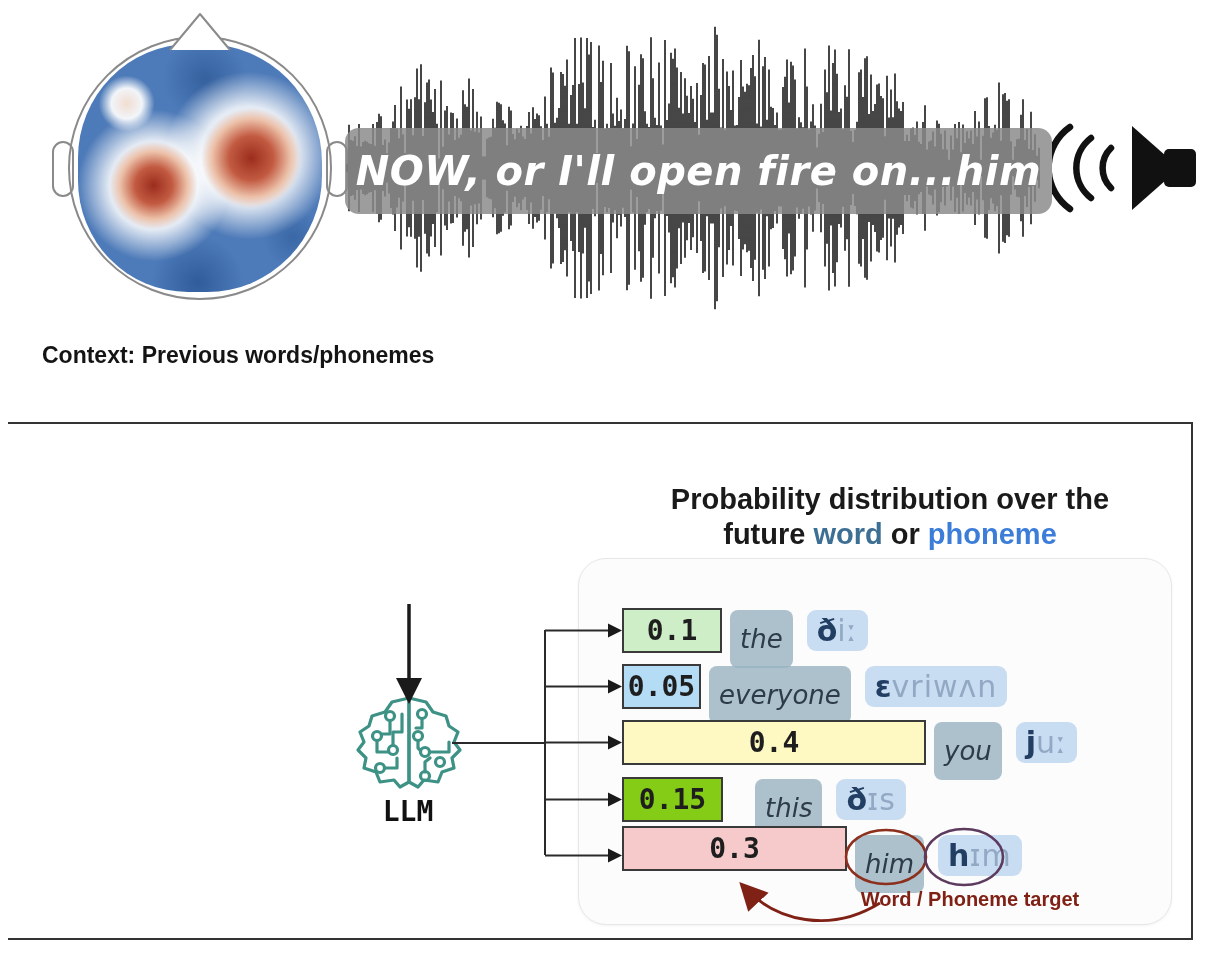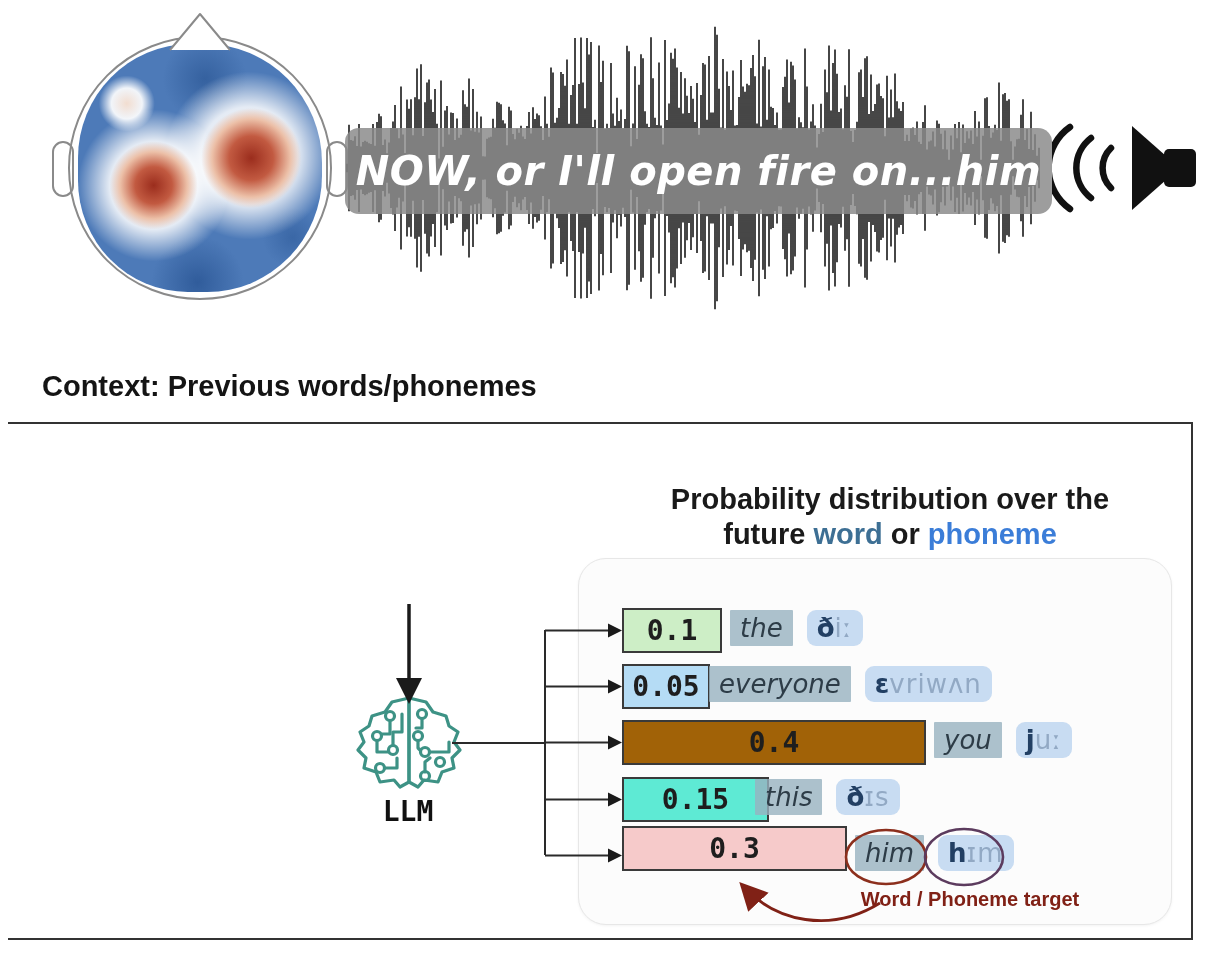--- a/index.html
+++ b/index.html
@@ -23,21 +23,21 @@
 
   
   #waveform{left:345px;top:26px;}
   #audio-caption{left:345px;top:128px;width:707px;height:86px;border-radius:14px;
     background:rgba(138,138,138,.84);color:#fff;text-align:center;line-height:86px;
     font-family:"DejaVu Sans",sans-serif;font-style:italic;font-weight:bold;
     font-size:40px;letter-spacing:.5px;white-space:nowrap;}
   #speaker{left:1052px;top:118px;}
 
   
-  #context-label{left:42px;top:342px;font-size:29px;font-weight:600;color:#141414;white-space:nowrap;margin-top:28px;}
+  #context-label{left:42px;top:342px;font-size:23px;font-weight:600;color:#141414;white-space:nowrap;}
   .pill{color:#fff;text-align:center;font-family:"DejaVu Sans",sans-serif;font-style:italic;
     font-weight:bold;white-space:nowrap;z-index:5;}
   #word-pill{left:40px;top:397px;width:592px;height:99px;border-radius:38px;
     background:var(--context_word_pill);font-size:31px;line-height:99px;letter-spacing:1px;}
   #phoneme-pill{left:83px;top:503px;width:549px;height:100px;border-radius:50px;
     background:var(--context_phoneme_pill);font-size:31px;line-height:100px;letter-spacing:1px;}
 
   
   #outer-box{left:8px;top:422px;width:1183px;height:514px;border:2px solid #333;border-left:none;z-index:1;}
   #inner-panel{left:578px;top:558px;width:592px;height:365px;border-radius:28px;background:#fcfcfc;
@@ -48,24 +48,24 @@
     color:#1a1a1a;line-height:35px;z-index:2;}
 
   
   #llm-label{left:362px;top:795px;width:92px;text-align:center;
     font-family:"DejaVu Sans Mono",monospace;font-weight:bold;font-size:28px;color:#111;}
 
   
   .prob-bar{position:absolute;border:2px solid var(--bar_border);box-sizing:border-box;z-index:2;
     text-align:center;font-family:"DejaVu Sans Mono",monospace;font-weight:bold;font-size:28px;color:#1e1e1e;}
   .tag-row{position:absolute;display:flex;gap:14px;align-items:flex-start;z-index:2;}
-  .word-tag{background:var(--word_tag_bg);border-radius:1px;padding:3px 10px;color:#2d3c47;
+  .word-tag{background:var(--word_tag_bg);border-radius:8px;padding:14px 10px;color:#2d3c47;
     font-family:"DejaVu Sans",sans-serif;font-style:italic;font-size:26px;white-space:nowrap;}
   .phoneme-tag{background:var(--phoneme_tag_bg);border-radius:9px;padding:3px 10px;
-    font-family:"DejaVu Sans",sans-serif;font-size:26px;white-space:nowrap;}
+    font-family:"DejaVu Sans",sans-serif;font-size:30px;white-space:nowrap;}
   .phoneme-head{color:#223f63;font-weight:bold;}
   .phoneme-tail{color:#92a9c4;letter-spacing:1px;}
 
   
   #annotation{left:780px;top:888px;width:380px;text-align:center;color:var(--annotation);z-index:3;}
   #annotation .l1{font-size:20px;font-weight:bold;line-height:23px;}
   #annotation .l2{font-size:18px;font-weight:bold;line-height:22px;}
 
   #overlay{left:0;top:0;z-index:4;pointer-events:none;}
   svg{display:block;}
@@ -138,37 +138,37 @@
   <div id="rows-host">
     <div>
       <div class="prob-bar" style="left: 622px; top: 608px; width: 100px; height: 45px; line-height: 41px; background: rgb(205, 238, 198);">0.1</div>
       <div class="tag-row" style="left: 730px; top: 610px;">
         <span class="word-tag">the</span>
         <span class="phoneme-tag"><span class="phoneme-head">ð</span><span class="phoneme-tail">iː</span></span>
       </div>
     </div>
 
     <div>
-      <div class="prob-bar" style="left: 622px; top: 664px; width: 88px; height: 45px; line-height: 41px; background: rgb(181, 220, 245);">0.05</div>
+      <div class="prob-bar" style="left: 622px; top: 664px; width: 79px; height: 45px; line-height: 41px; background: rgb(181, 220, 245);">0.05</div>
       <div class="tag-row" style="left: 709px; top: 666px;">
         <span class="word-tag">everyone</span>
         <span class="phoneme-tag"><span class="phoneme-head">ɛ</span><span class="phoneme-tail">vriwʌn</span></span>
       </div>
     </div>
 
     <div>
-      <div class="prob-bar" style="left: 622px; top: 720px; width: 304px; height: 45px; line-height: 41px; background: #a16207;">0.4</div>
+      <div class="prob-bar" style="left: 622px; top: 720px; width: 304px; height: 45px; line-height: 41px; background: #fef9c3;">0.4</div>
       <div class="tag-row" style="left: 934px; top: 722px;">
         <span class="word-tag">you</span>
         <span class="phoneme-tag"><span class="phoneme-head">j</span><span class="phoneme-tail">uː</span></span>
       </div>
     </div>
 
     <div>
-      <div class="prob-bar" style="left: 622px; top: 777px; width: 147px; height: 45px; line-height: 41px; background: #5eead4;">0.15</div>
+      <div class="prob-bar" style="left: 622px; top: 777px; width: 101px; height: 45px; line-height: 41px; background: #84cc16;">0.15</div>
       <div class="tag-row" style="left: 755px; top: 779px;">
         <span class="word-tag">this</span>
         <span class="phoneme-tag"><span class="phoneme-head">ð</span><span class="phoneme-tail">ɪs</span></span>
       </div>
     </div>
 
     <div>
       <div class="prob-bar" style="left: 622px; top: 826px; width: 225px; height: 45px; line-height: 41px; background: rgb(246, 202, 202);">0.3</div>
       <div class="tag-row" style="left: 855px; top: 835px;">
         <span class="word-tag">him</span>

